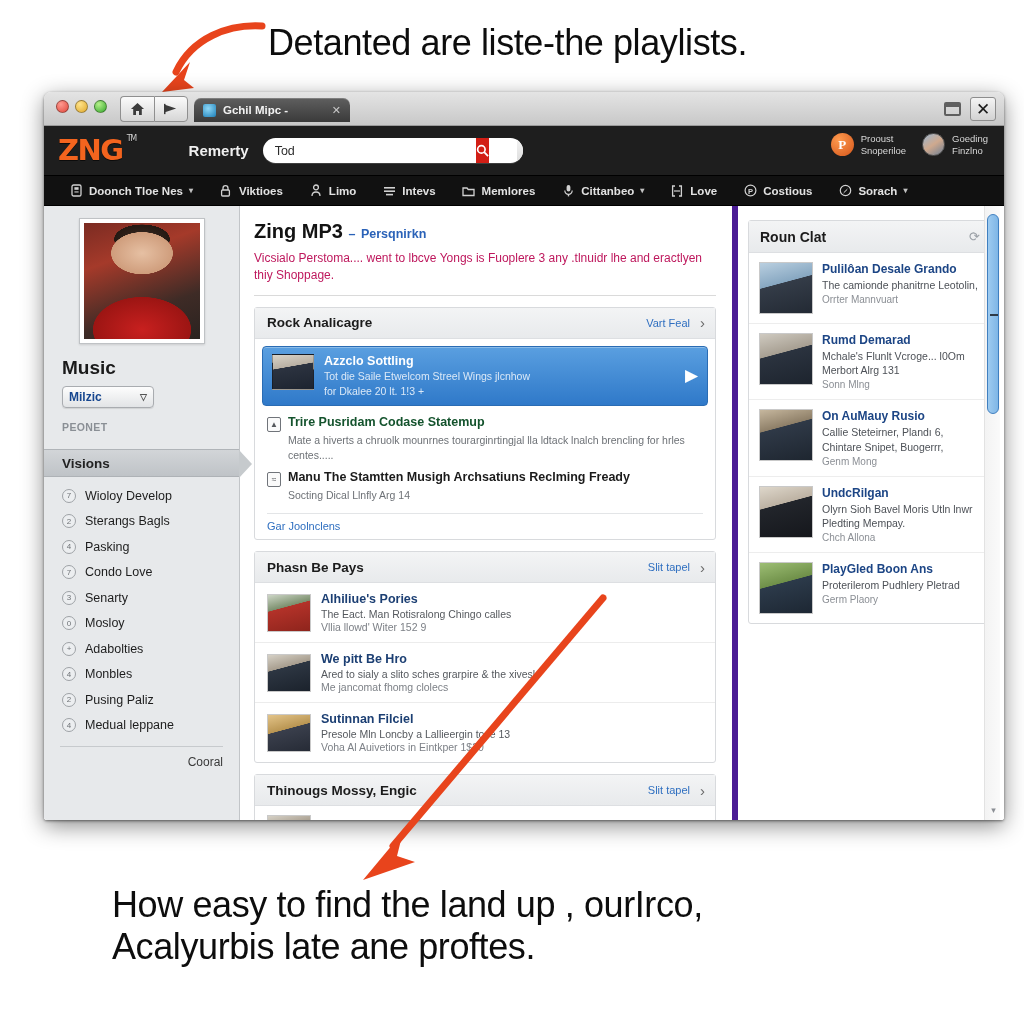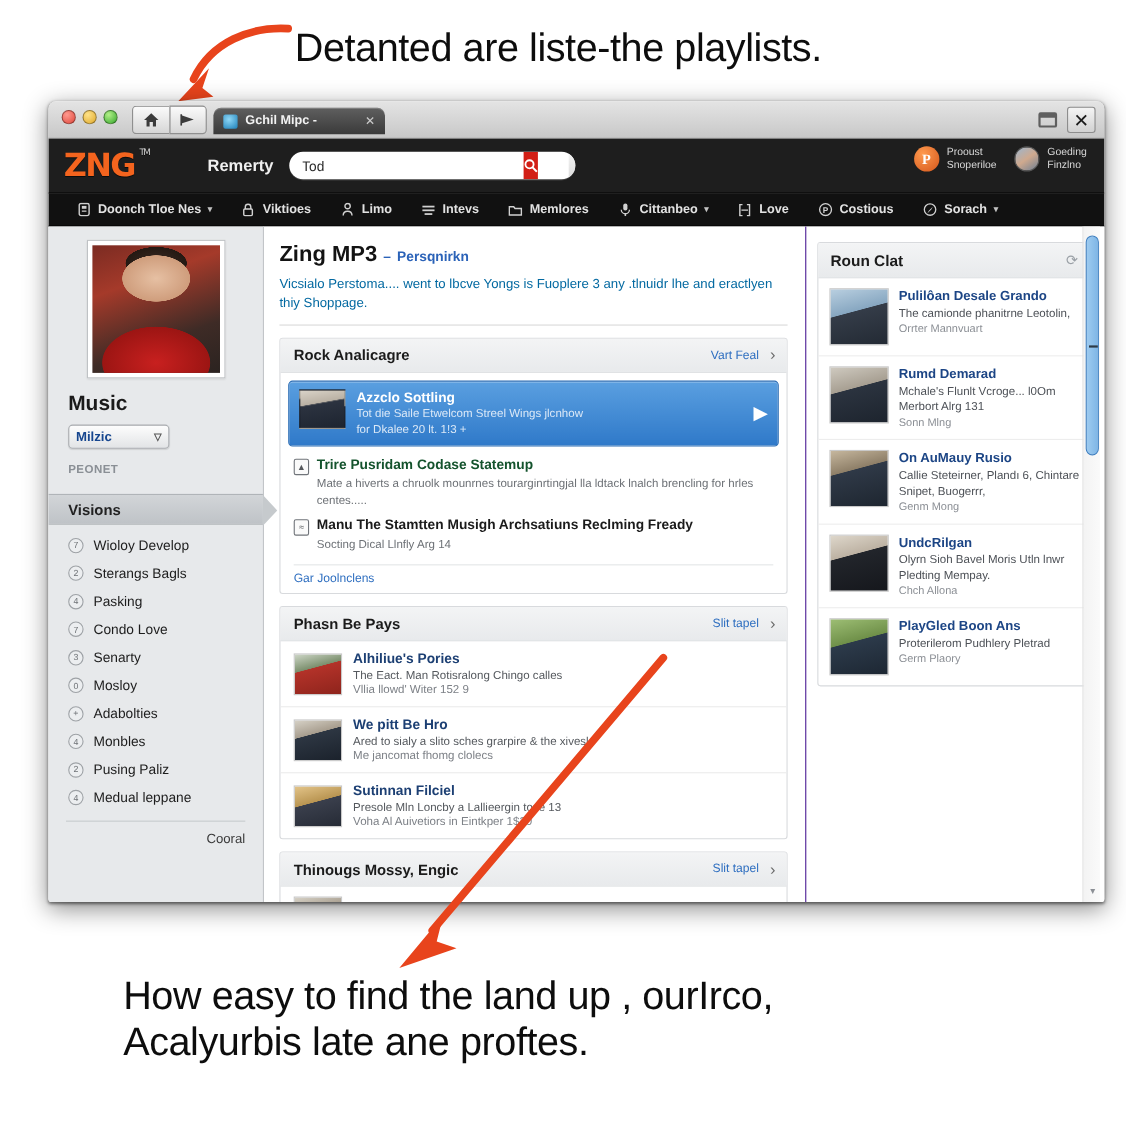--- a/index.html
+++ b/index.html
@@ -205,21 +205,21 @@
   #side-foot {
     margin: 8px 16px 0 16px; border-top: 1px solid #c7cacd;
     padding-top: 8px; text-align: right;
     font-size: 12px; color: #3a3a3a;
   }
 
   
   #main { flex: 1; background: #fff; padding: 14px 16px 0 14px; overflow: hidden; }
   #main-title { font-size: 20px; font-weight: 700; color: #131313; }
   #main-title .sub { color: #2a62b8; font-size: 12.5px; font-weight: 700; }
-  #main-desc { margin-top: 7px; font-size: 12px; color: #0369a1; line-height: 1.45; }
+  #main-desc { margin-top: 7px; font-size: 12px; color: #be185d; line-height: 1.45; }
   #main-rule { margin-top: 10px; border-top: 1px solid #dadada; }
 
   .card { margin-top: 11px; border: 1px solid #d8dadd; border-radius: 3px; background: #fff; }
   .card-head {
     height: 31px; background: linear-gradient(#f3f4f5,#e8eaec);
     border-bottom: 1px solid #dddfe2;
     display: flex; align-items: center; padding: 0 10px 0 12px;
   }
   .card-head .ttl { font-size: 13.5px; font-weight: 700; color: #1b1b1b; flex: 1; }
   .card-head .more { font-size: 11px; color: #2f6fc0; margin-right: 10px; }
@@ -255,21 +255,21 @@
   .lr-thumb { width: 44px; height: 38px; flex: 0 0 auto; border: 1px solid #c9c9c9; }
   .th-a { background: linear-gradient(165deg,#cdd6c6 0%,#7b8f6d 35%,#b33229 36%,#8e241c 100%); }
   .th-b { background: linear-gradient(165deg,#d6d1c6 0%,#a79d8e 35%,#2d3642 36%,#1b222c 100%); }
   .th-c { background: linear-gradient(165deg,#e3c489 0%,#b99552 40%,#3a3f4c 41%,#262b36 100%); }
   .lr-txt { flex: 1; }
   .lr-title { font-size: 12.5px; font-weight: 700; color: #1c3f73; }
   .lr-l1 { font-size: 10.5px; color: #55595e; margin-top: 2px; }
   .lr-l2 { font-size: 10.5px; color: #7d8187; margin-top: 1px; }
 
   
-  #rail { width: 272px; flex: 0 0 272px; background: #fff; padding: 14px 12px 0 10px; border-left: 1px solid #4c1d95; }
+  #rail { width: 272px; flex: 0 0 272px; background: #fff; padding: 14px 12px 0 10px; border-left: 6px solid #4c1d95; }
   #rail-card { border: 1px solid #d8dadd; border-radius: 3px; }
   #rail-head {
     height: 32px; background: linear-gradient(#f3f4f5,#e8eaec); border-bottom: 1px solid #dddfe2;
     display: flex; align-items: center; padding: 0 11px;
   }
   #rail-head .ttl { flex: 1; font-size: 14px; font-weight: 700; color: #1b1b1b; }
   #refresh-icon { font-size: 13px; color: #9aa0a6; }
   .rail-row { display: flex; gap: 9px; padding: 9px 10px; border-bottom: 1px solid #ededed; }
   .rail-row:last-child { border-bottom: none; }
   .rr-thumb { width: 54px; height: 52px; flex: 0 0 auto; border: 1px solid #c9c9c9; }

